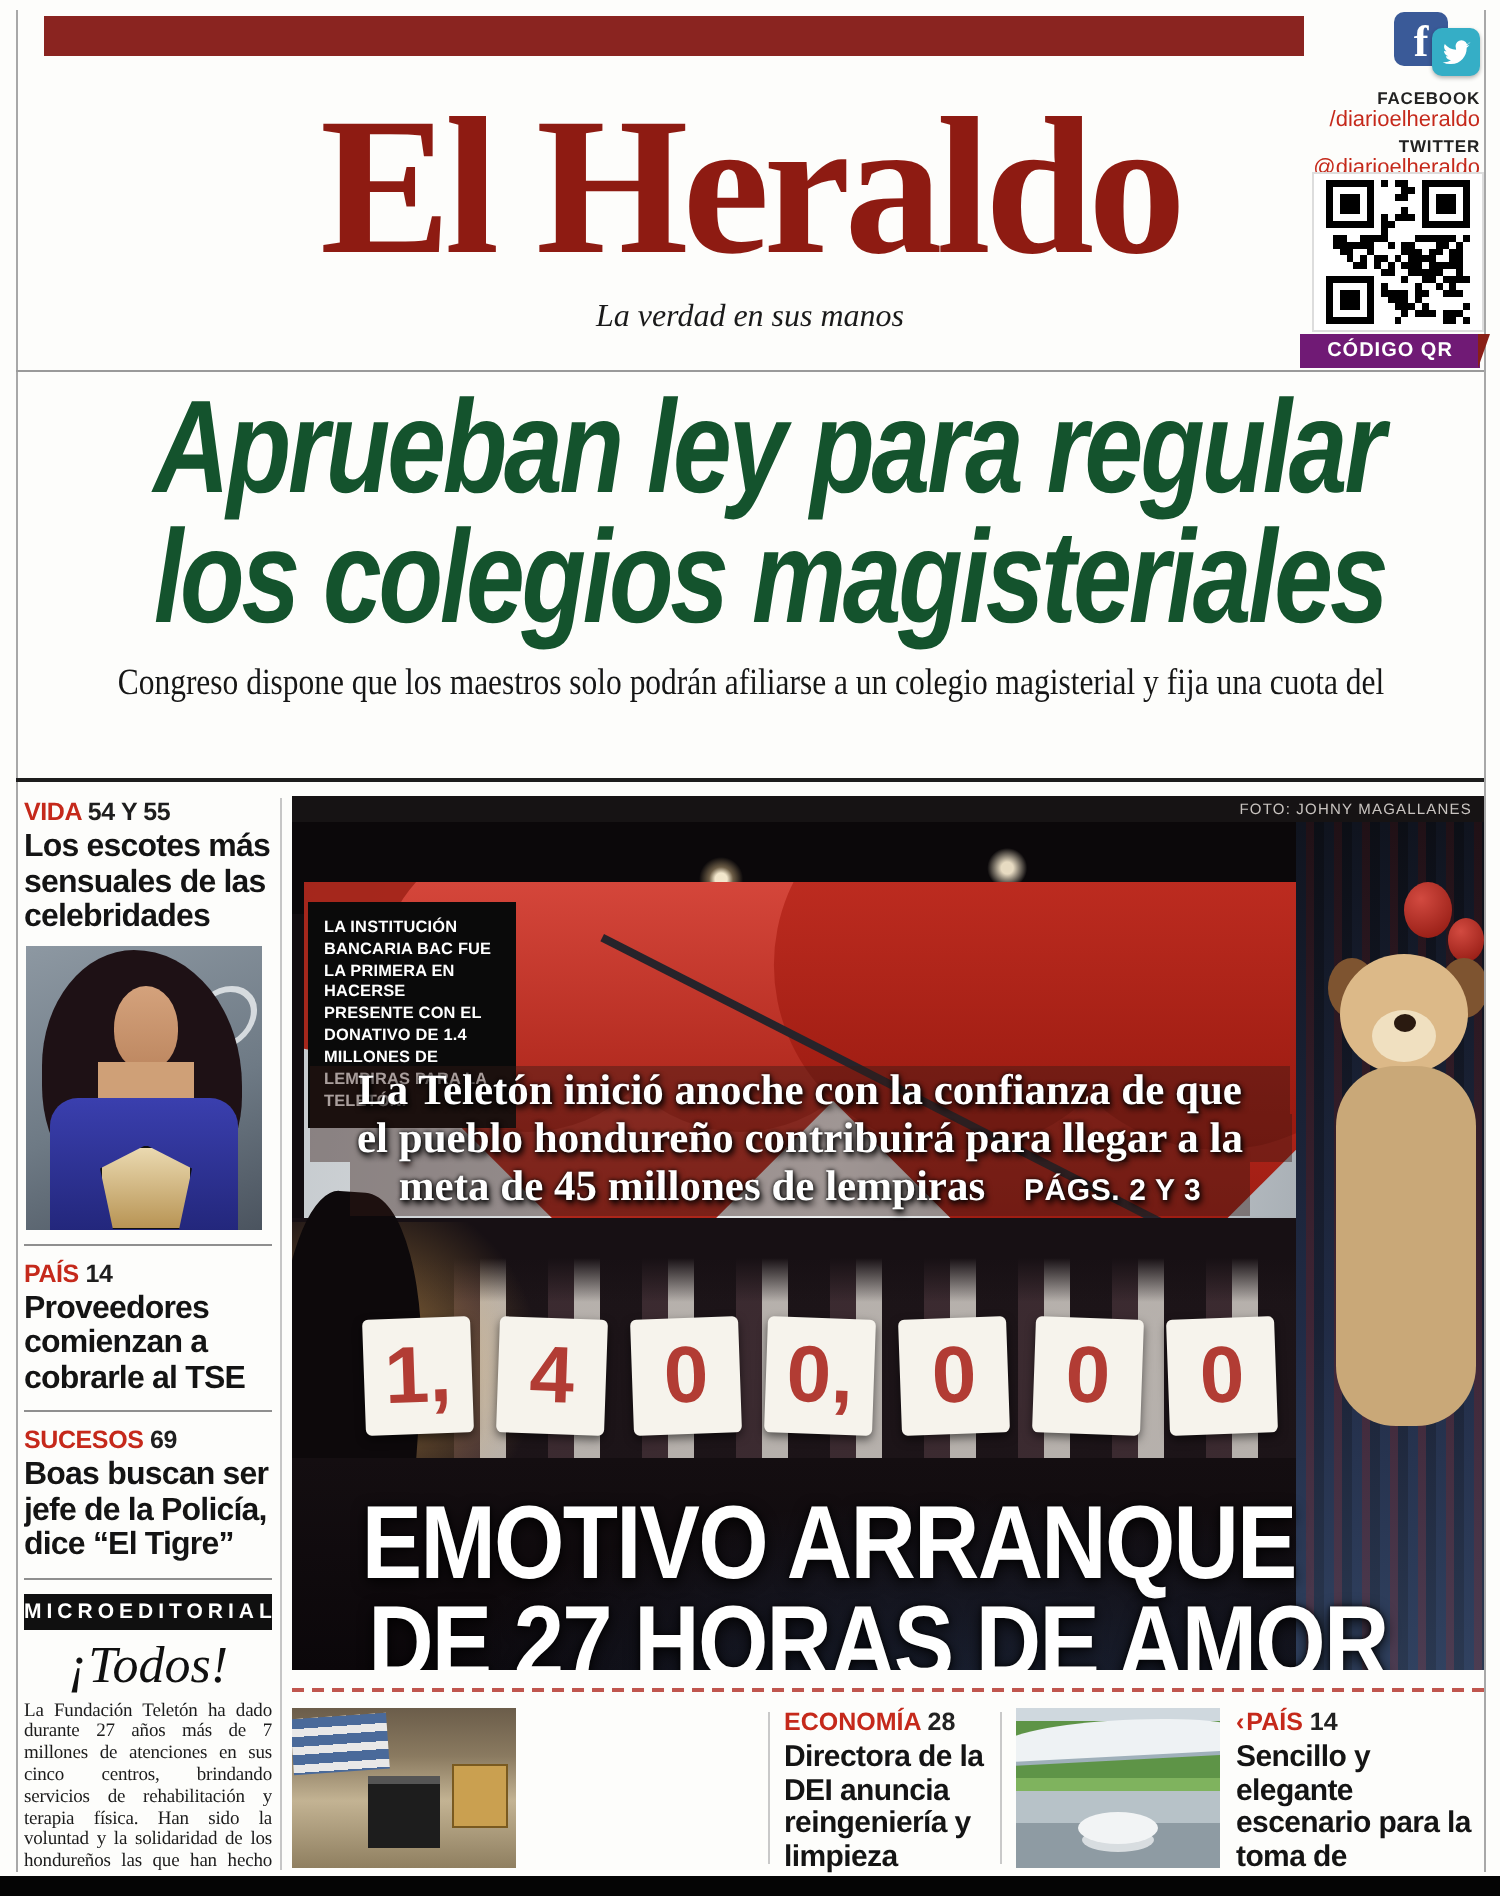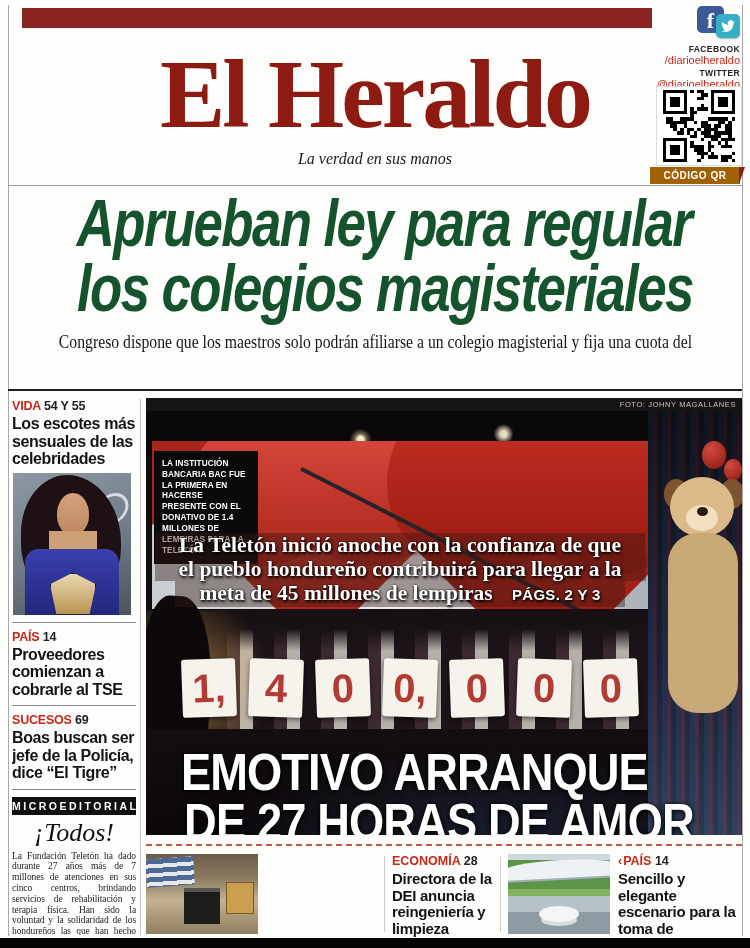--- a/index.html
+++ b/index.html
@@ -20,21 +20,21 @@
   .fb{position:absolute;right:16px;top:0;width:27px;height:27px;background:#3a5a98;border-radius:5px;
       color:#fff;font-family:"Liberation Serif",serif;font-weight:bold;font-size:22px;text-align:center;line-height:29px;}
   .tw{position:absolute;right:0;top:8px;width:24px;height:24px;background:#35aec6;border-radius:5px;
       box-shadow:0 1px 2px rgba(0,0,0,.3);}
   .tw svg{width:16px;height:16px;margin:4px;fill:#fff;}
   .soc-label{font-size:8.5px;font-weight:bold;color:#222;letter-spacing:.4px;margin-top:2px;}
   .soc-handle{font-size:11px;color:#c5291b;margin-bottom:1px;}
   .qr{position:absolute;left:656px;top:86px;width:84px;height:78px;background:#fff;
       border:1px solid #ddd;display:flex;align-items:center;justify-content:center;}
   .qr svg{width:72px;height:72px;}
-  .qr-label{position:absolute;left:650px;top:167px;width:90px;height:17px;background:#a16207;color:#fff;
+  .qr-label{position:absolute;left:650px;top:167px;width:90px;height:17px;background:#701a75;color:#fff;
             font-size:10px;font-weight:bold;text-align:center;line-height:17px;letter-spacing:.5px;}
   .qr-label::after{content:"";position:absolute;right:-5px;top:0;border-style:solid;
             border-width:0 0 17px 6px;border-color:transparent transparent transparent #8a1f16;}
 
   
   .masthead{position:absolute;left:0;right:0;top:42px;text-align:center;
             font-family:"Liberation Serif","DejaVu Serif",serif;font-weight:bold;
             font-size:98px;line-height:104px;letter-spacing:-3px;color:#8e1b12;}
   .tagline{position:absolute;left:0;right:0;top:150px;text-align:center;
            font-family:"Liberation Serif",serif;font-style:italic;font-size:16px;color:#1a1a1a;}

